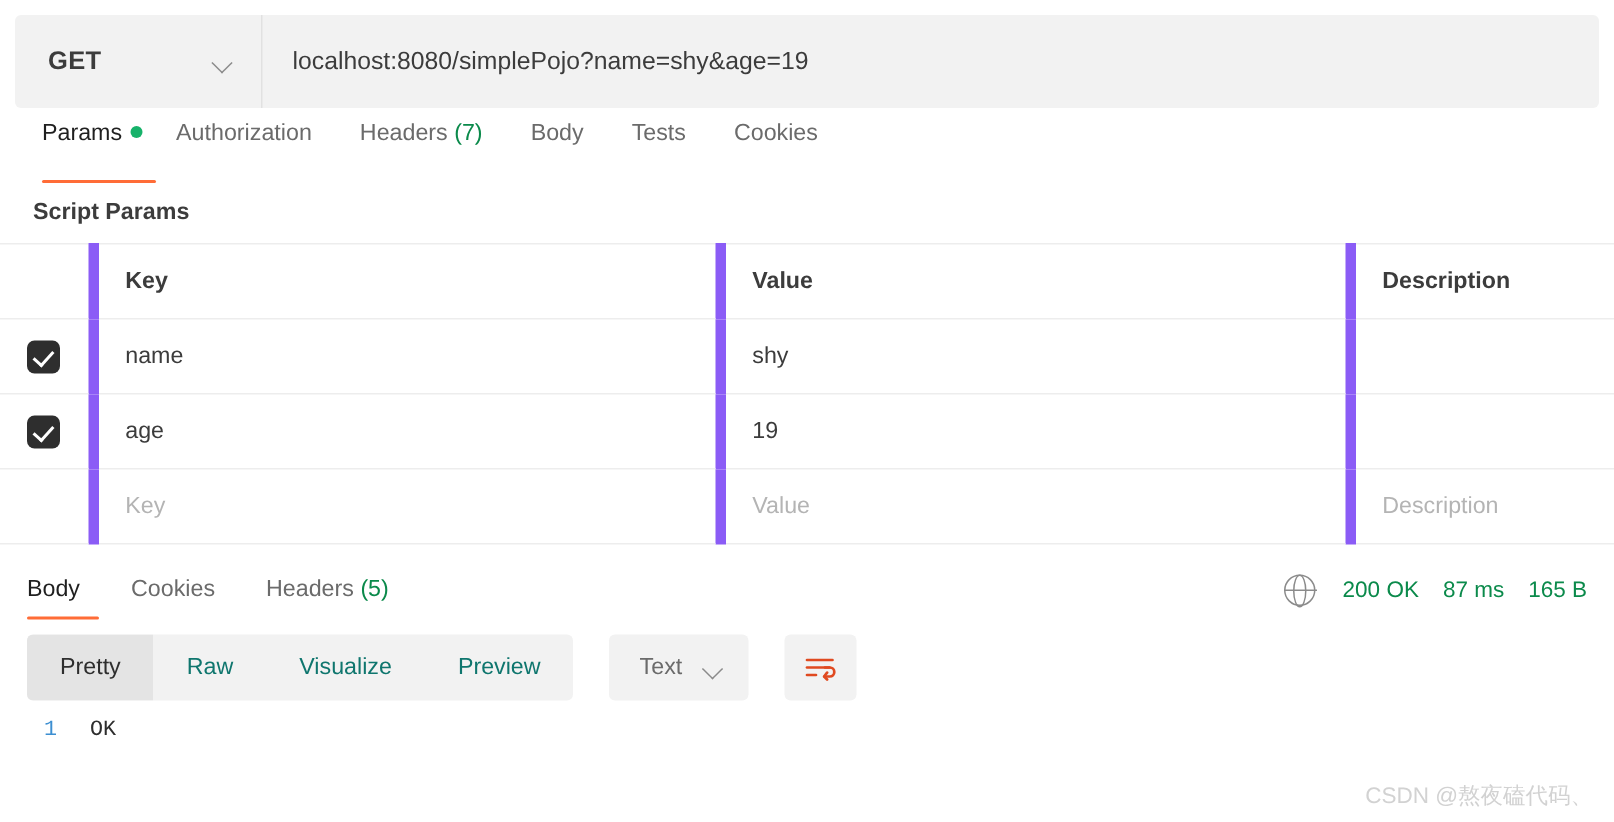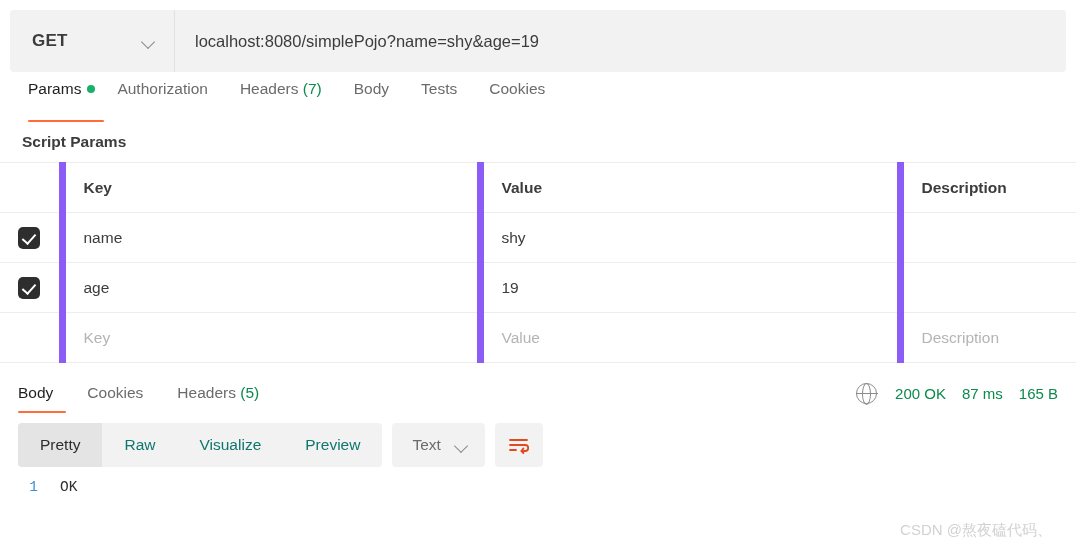--- a/index.html
+++ b/index.html
@@ -244,21 +244,21 @@
     top: 50%;
     height: 0;
     margin-top: -0.7px;
     border-top: 1.3px solid #8b8b8b;
   }
 
   
   .viewer-bar {
     display: flex;
     align-items: center;
-    gap: 10px;
+    gap: 24px;
     padding: 10px 18px 0 18px;
   }
   .seg {
     display: flex;
     background: #f2f2f2;
     border-radius: 4px;
     overflow: hidden;
     height: 44px;
   }
   .seg-item {
@@ -309,21 +309,21 @@
     text-align: right;
     color: #3d8fd1;
     padding-right: 22px;
     box-sizing: border-box;
     user-select: none;
   }
   .code-txt { color: #2e2e2e; }
 
   .watermark {
     position: absolute;
-    right: 24px;
+    right: 14px;
     bottom: 8px;
     font-size: 15px;
     color: #d2d2d2;
     white-space: nowrap;
   }
 </style>
 </head>
 <body>
 
 <div class="url-bar">

